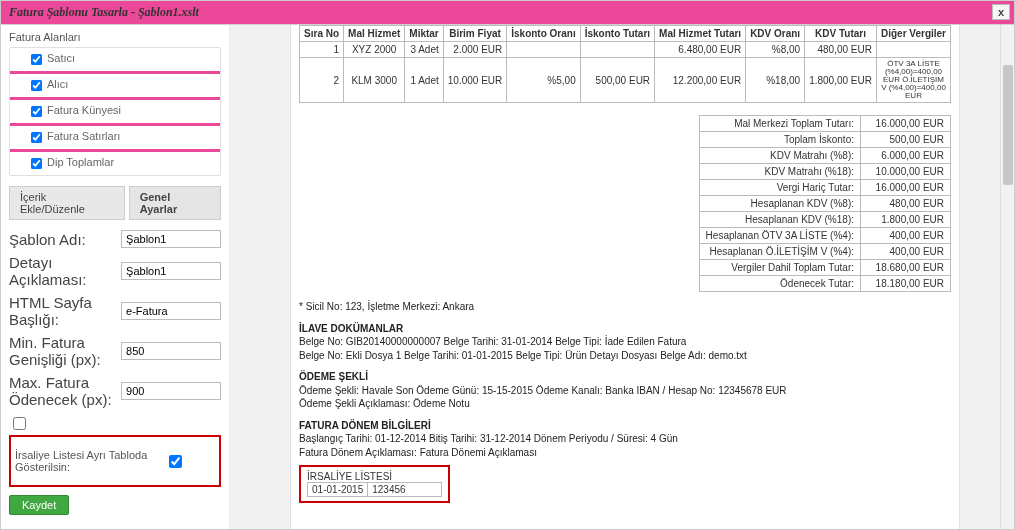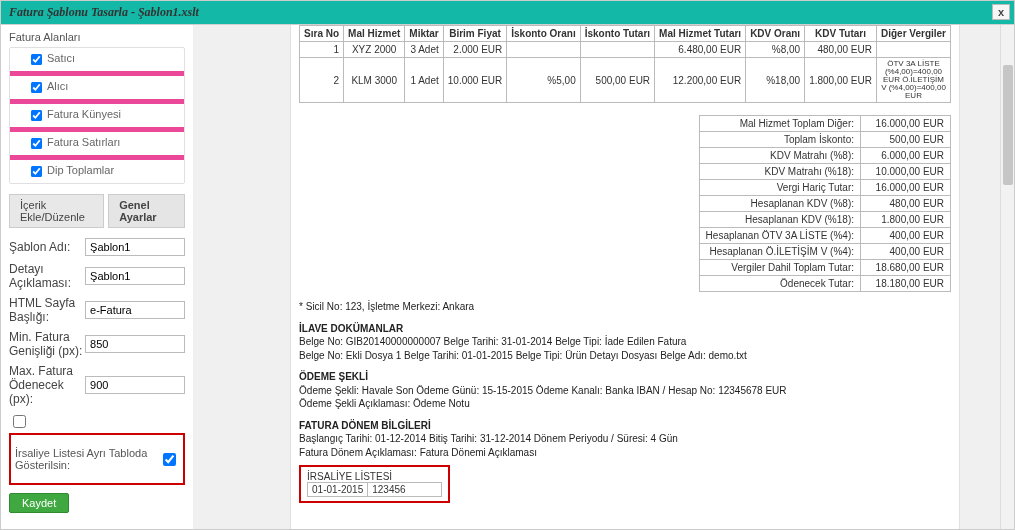--- a/index.html
+++ b/index.html
@@ -14,21 +14,21 @@
     overflow: hidden;
   }
   .window {
     width: 1015px;
     height: 530px;
     border: 1px solid #ccc;
     display: flex;
     flex-direction: column;
   }
   .titlebar {
-    background: #14b8a6;
+    background: #ec4899;
     font-style: italic;
     font-weight: bold;
     font-size: 12px;
     padding: 4px 8px;
     border-bottom: 1px solid #d0d0d0;
     position: relative;
     color: #333;
     font-family: "Times New Roman", serif;
   }
   .close-btn {
@@ -54,21 +54,20 @@
   .left {
     width: 240px;
     padding: 6px 8px;
     border-right: 1px solid #eee;
     overflow: hidden;
   }
   .right-wrap {
     flex: 1;
     display: flex;
     background: #f0f0f0;
-    padding-left: 36px;
   }
   .right {
     margin: 0 40px 0 60px;
     flex: 1;
     background: #fff;
     padding: 0 8px 8px;
     overflow: hidden;
     border-left: 1px solid #e0e0e0;
     border-right: 1px solid #e0e0e0;
   }
@@ -77,21 +76,21 @@
     color: #555;
     margin: 0 0 4px;
   }
   .tree {
     border: 1px solid #e0e0e0;
     border-radius: 2px;
     margin-bottom: 10px;
   }
   .tree-row {
     padding: 2px 6px 2px 16px;
-    border-bottom: 5px solid #ec4899;
+    border-bottom: 3px solid #ec4899;
     color: #666;
   }
   .tree-row:last-child { border-bottom: none; }
   .tree-chk { margin-right: 4px; vertical-align: middle; transform: scale(0.85); }
   .tabs {
     display: flex;
     gap: 4px;
     margin-bottom: 10px;
   }
   .tab {
@@ -103,21 +102,21 @@
   }
   .tab.active { background: #e5e5e5; font-weight: bold; }
   .form-row {
     display: flex;
     align-items: center;
     margin-bottom: 6px;
   }
   .form-row label {
     width: 130px;
     color: #444;
-    font-size: 12px;
+    font-size: 15px;
   }
   .form-row input[type=text] {
     flex: 1;
     max-width: 90px;
     font-size: 11px;
     padding: 2px 4px;
     border: 1px solid #bbb;
   }
   .form-row input.wide { max-width: 100px; }
   .form-row input.wider { max-width: 100px; }
@@ -312,21 +311,21 @@
                 <td>%18,00</td>
                 <td>1.800,00 EUR</td>
                 <td class="l" style="font-size: 8px; white-space: normal; line-height: 1;">ÖTV 3A LİSTE (%4,00)=400,00 EUR Ö.İLETİŞİM V (%4,00)=400,00 EUR</td>
               </tr>
             </tbody>
         </table>
 
         <table class="totals">
             <tbody id="totals-body">
               <tr>
-                <td class="k">Mal Hizmet Toplam Diğer:</td>
+                <td class="k">Mal Merkezi Toplam Tutarı:</td>
                 <td class="v">16.000,00 EUR</td>
               </tr>
               <tr>
                 <td class="k">Toplam İskonto:</td>
                 <td class="v">500,00 EUR</td>
               </tr>
               <tr>
                 <td class="k">KDV Matrahı (%8):</td>
                 <td class="v">6.000,00 EUR</td>
               </tr>

